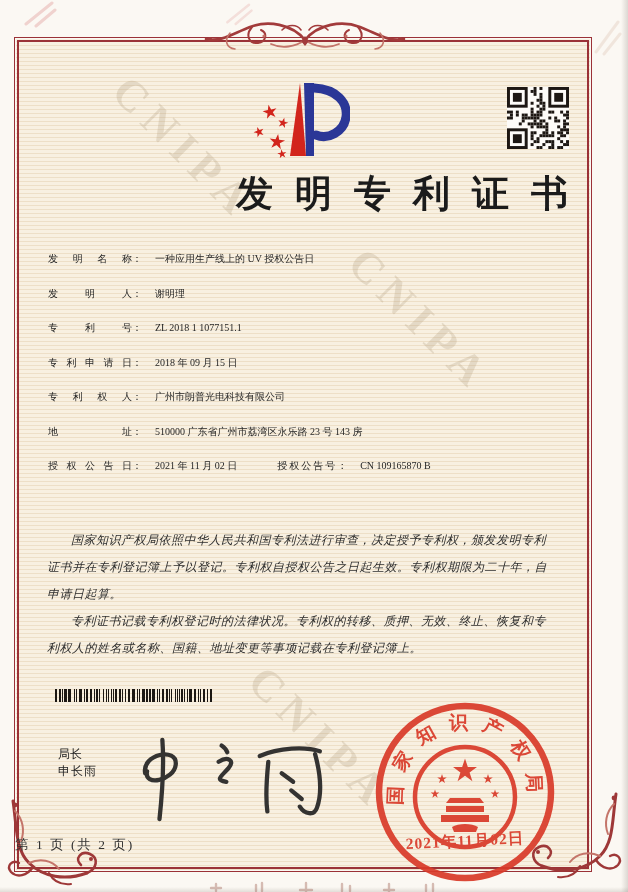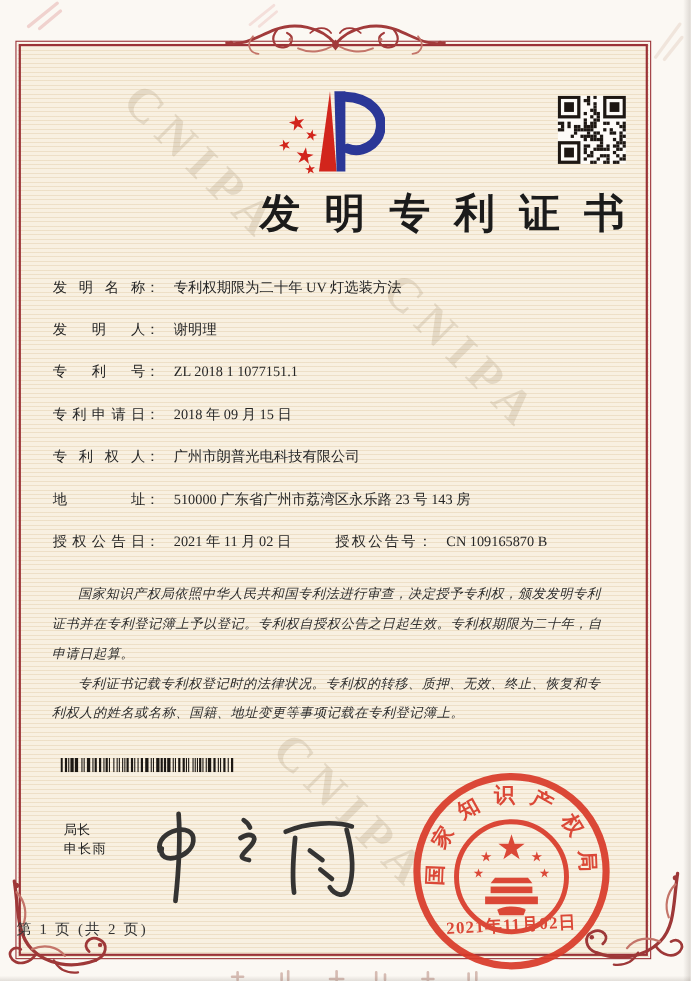--- a/index.html
+++ b/index.html
@@ -24,21 +24,21 @@
   .cert-no .lbl{letter-spacing:7px;}
   .cert-no .val{margin-left:6px;letter-spacing:1.5px;}
 
   .logo{position:absolute;left:238px;top:80px;width:112px;height:78px;}
   .qr{position:absolute;left:507px;top:87px;width:62px;height:62px;}
 
   .title{position:absolute;left:15px;top:169px;width:575px;text-align:right;
          font-size:37px;font-weight:600;letter-spacing:22px;padding-left:22px;box-sizing:border-box;color:#1b1b1b;}
 
   .fields{position:absolute;left:48px;top:252px;width:530px;}
-  .frow{display:flex;align-items:baseline;margin-bottom:20.5px;font-size:13px;color:#262626;white-space:nowrap;}
+  .frow{display:flex;align-items:baseline;margin-bottom:20.5px;font-size:10px;color:#262626;white-space:nowrap;}
   .flabel{display:inline-block;width:84px;text-align:justify;text-align-last:justify;}
   .fcolon{margin-right:13px;}
   .fsep{display:inline-block;width:40px;}
   .flabel2{letter-spacing:2px;}
 
   .body-text{position:absolute;left:47px;top:527px;width:508px;font-size:12px;line-height:27px;
              font-style:italic;color:#2e2e2e;letter-spacing:.5px;}
   .body-text p{margin:0;text-indent:2em;}
 
   .barcode{position:absolute;left:55px;top:689px;width:162px;height:13px;}
@@ -278,21 +278,21 @@
         <rect x="54" y="60" width="3" height="3"></rect>
       </g>
   </svg>
 
   <div class="title">发明专利证书</div>
 
   <div class="fields">
     <div class="frow">
       <span class="flabel">发明名称</span>
         <span class="fcolon">：</span>
-      <span class="fvalue">专利权期限为二十年 UV 灯选装方法</span>
+      <span class="fvalue">一种应用生产线上的 UV 授权公告日</span>
     </div>
     <div class="frow">
       <span class="flabel">发明人</span>
         <span class="fcolon">：</span>
       <span class="fvalue">谢明理</span>
     </div>
     <div class="frow">
       <span class="flabel">专利号</span>
         <span class="fcolon">：</span>
       <span class="fvalue">ZL 2018 1 1077151.1</span>

